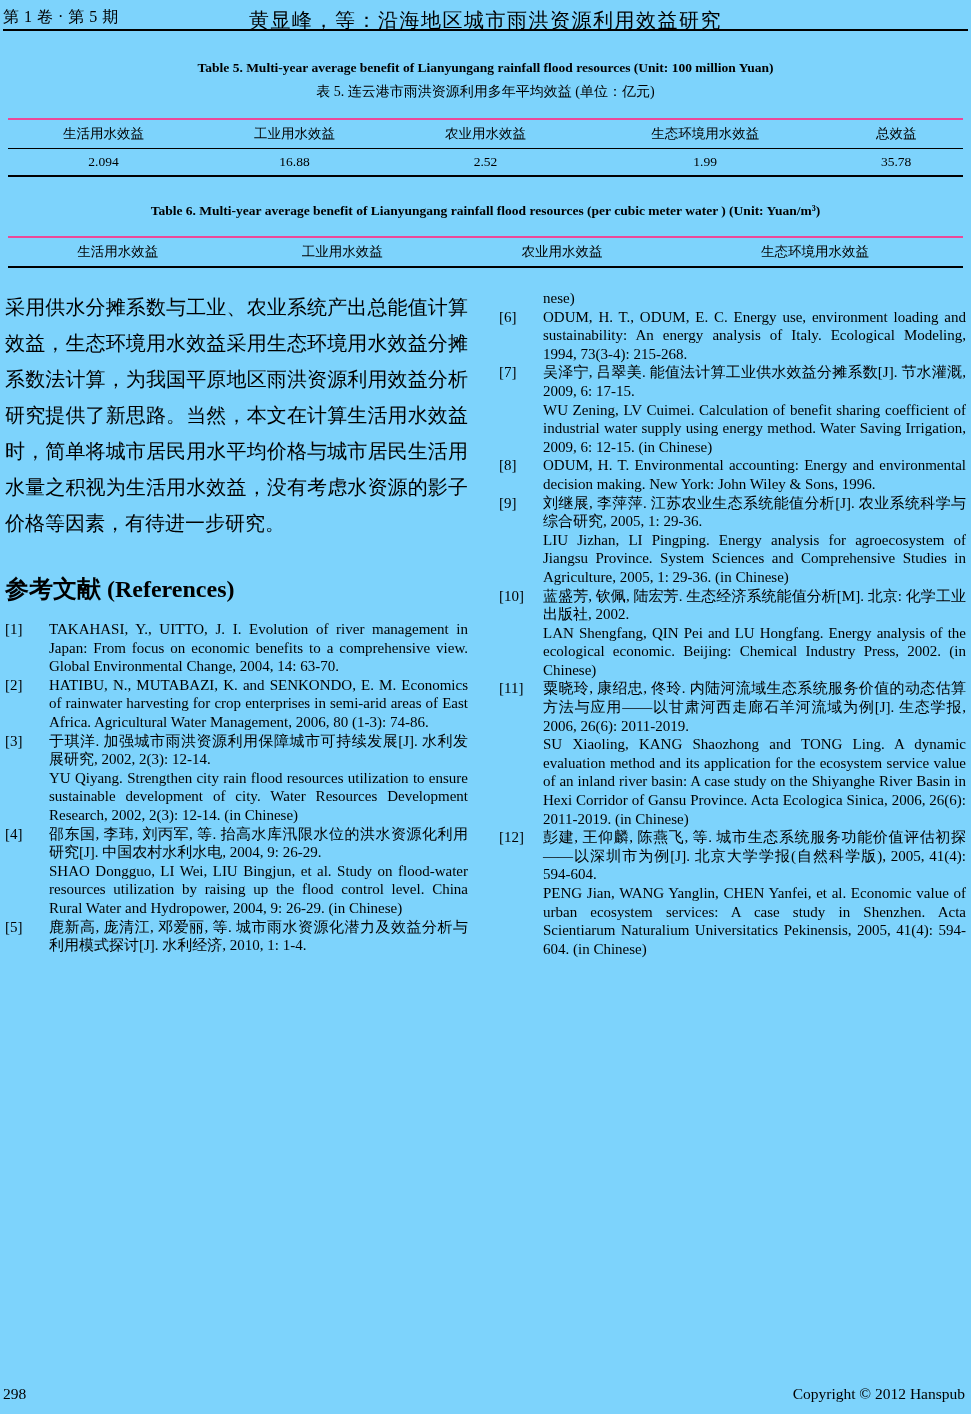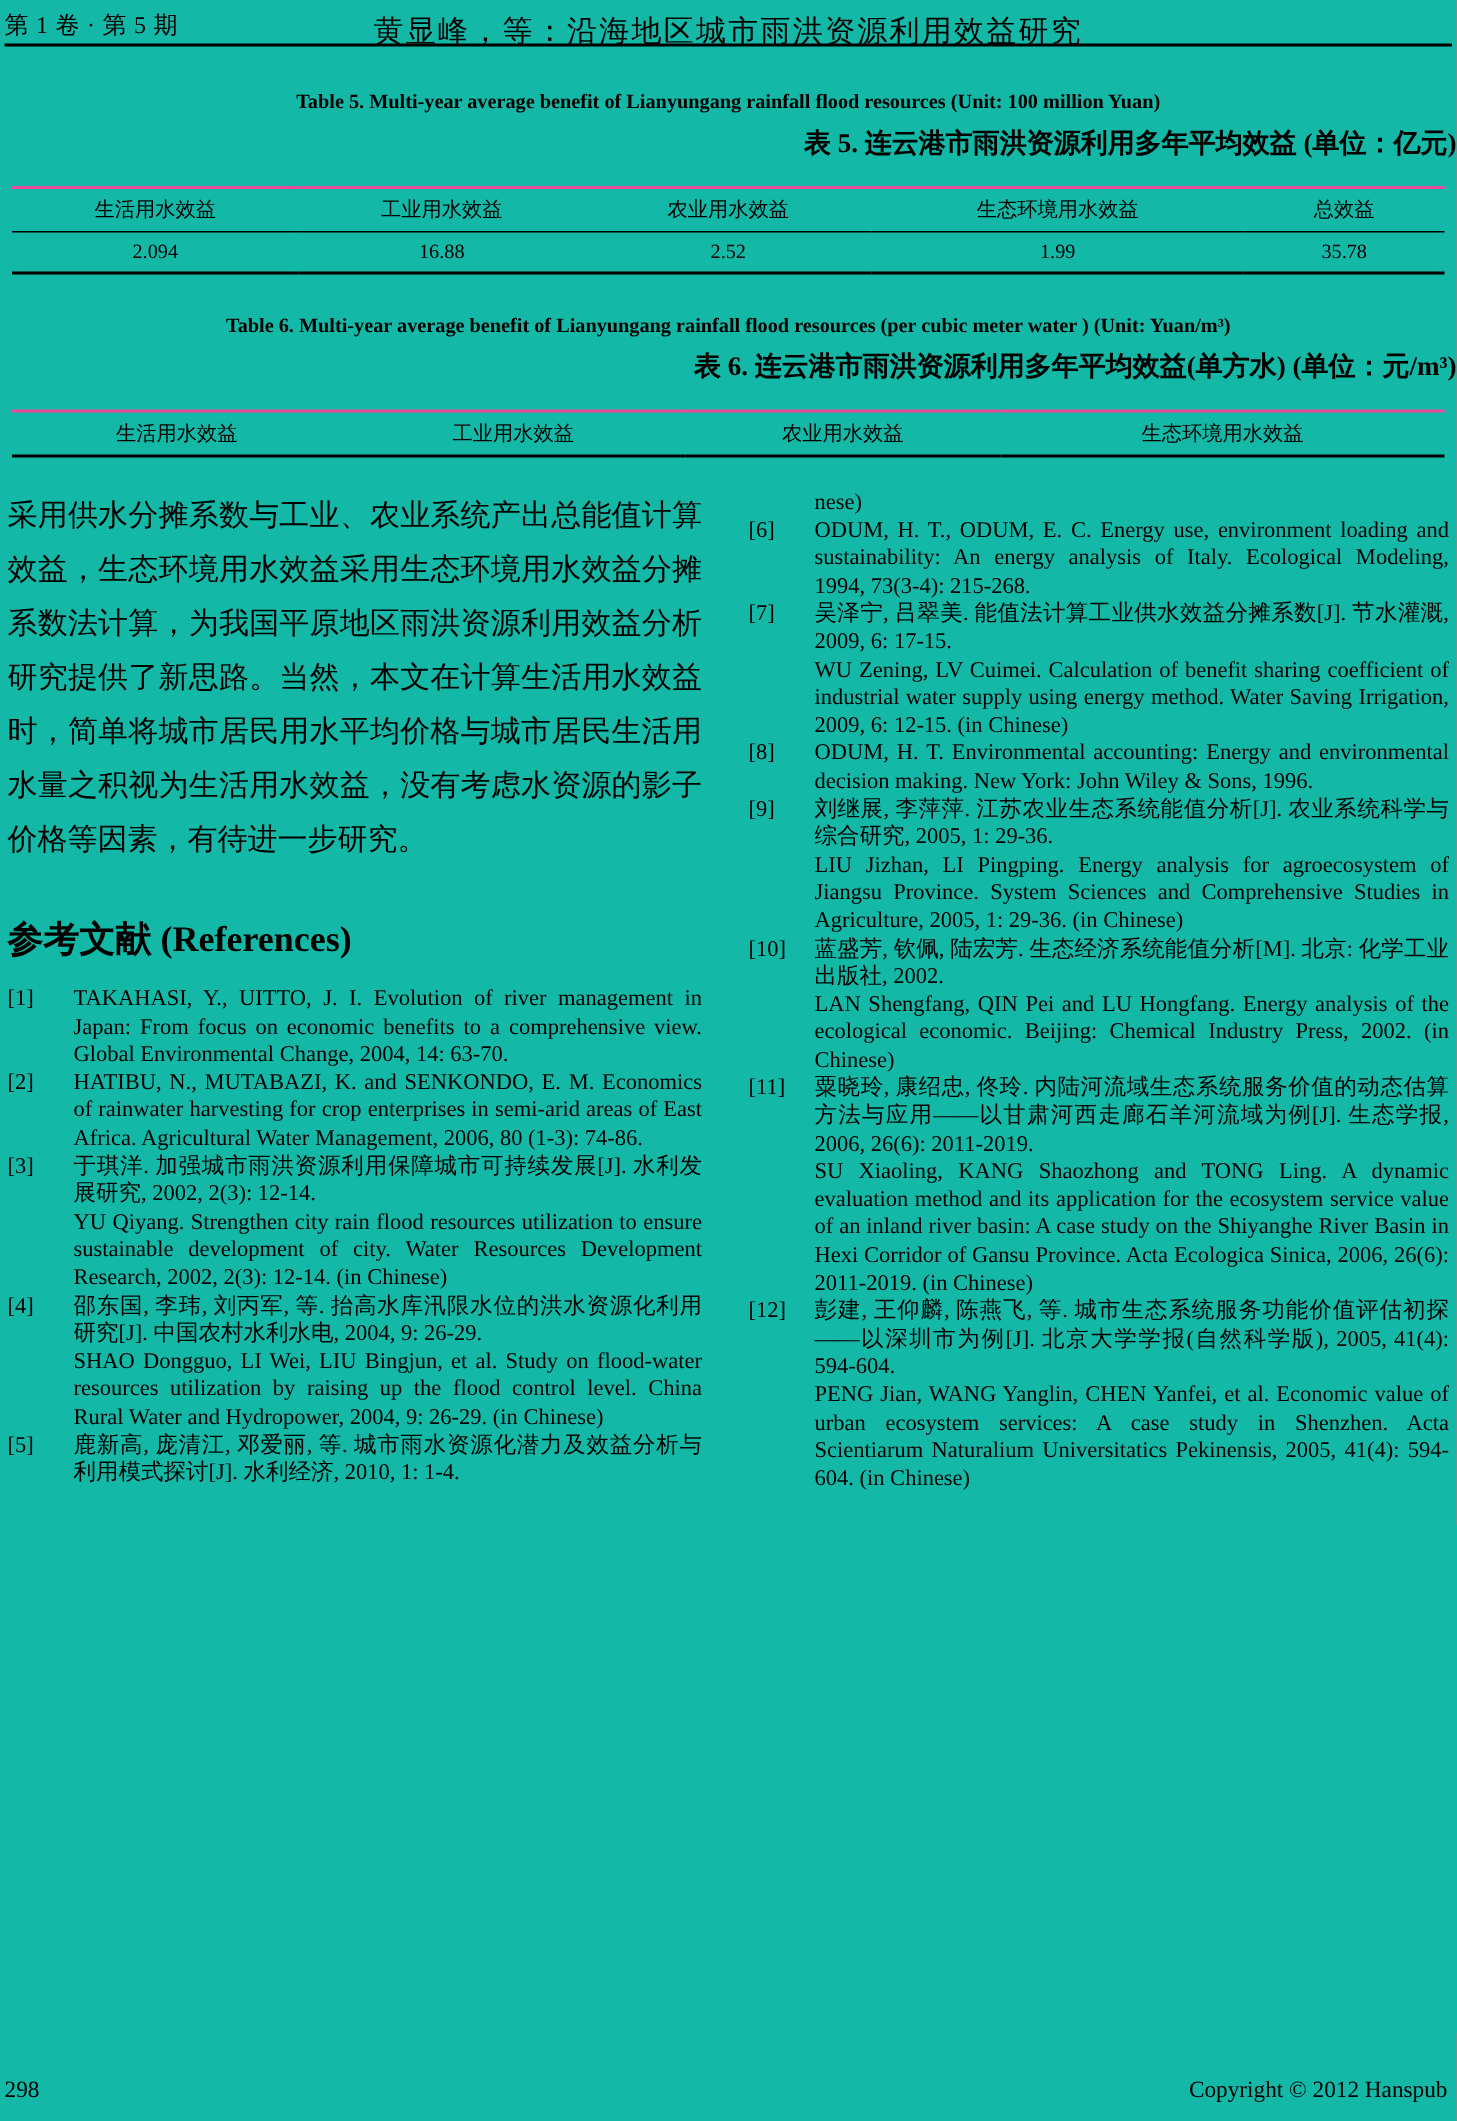--- a/index.html
+++ b/index.html
@@ -1,34 +1,34 @@
 <!DOCTYPE html>
 <html><head>
 <meta charset="utf-8">
 <style>
   html, body { margin: 0; padding: 0; background: #888; }
   .page {
     position: relative;
     width: 971px;
     height: 1414px;
     margin: 0 auto;
-    background: #14b8a6;
+    background: #7dd3fc;
     color: #000000;
     font-family: "Liberation Serif", "DejaVu Serif", serif;
     overflow: hidden;
   }
   
   .page-header { position: relative; height: 29px; }
   .ph-left { position: absolute; left: 3px; top: 7px; font-size: 16px; letter-spacing: 0.5px; }
   .ph-title { position: absolute; left: 0; right: 0; top: 7px; text-align: center; font-size: 20px; letter-spacing: 1.5px; }
   .header-rule { border: 0; border-top: 2px solid #000; margin: 0 3px; }
 
   
   .tbl-title-en { text-align: center; font-weight: bold; font-size: 13.5px; margin-top: 29px; }
-  .tbl-title-zh { text-align: right; font-weight: bold; font-size: 18px; margin-top: 7px; }
+  .tbl-title-zh { text-align: center; font-weight: normal; font-size: 14px; margin-top: 7px; }
   .paper-table {
     width: 955px; margin: 17px 8px 0 8px;
     border-collapse: collapse; table-layout: fixed;
     border-top: 2px solid #ec4899; border-bottom: 2px solid #000;
     font-size: 13.5px;
   }
   .paper-table td { text-align: center; padding: 5px 0; }
   .paper-table tr.t-head td { border-bottom: 1px solid #000; }
   #table5 td:nth-child(1), #table5 td:nth-child(2), #table5 td:nth-child(3) { width: 20%; }
   #table5 td:nth-child(4) { width: 26%; }
@@ -87,21 +87,20 @@
             <td>2.52</td>
             <td>1.99</td>
             <td>35.78</td>
           </tr>
       </tbody>
     </table>
   </div>
 
   <div>
     <div class="tbl-title-en" style="margin-top:26px">Table 6. Multi-year average benefit of Lianyungang rainfall flood resources (per cubic meter water ) (Unit: Yuan/m³)</div>
-    <div class="tbl-title-zh">表 6. 连云港市雨洪资源利用多年平均效益(单方水) (单位：元/m³)</div>
     <table class="paper-table" id="table6">
       <tbody>
         <tr class="t-head">
             <td>生活用水效益</td>
             <td>工业用水效益</td>
             <td>农业用水效益</td>
             <td>生态环境用水效益</td>
           </tr>
       </tbody>
     </table>

